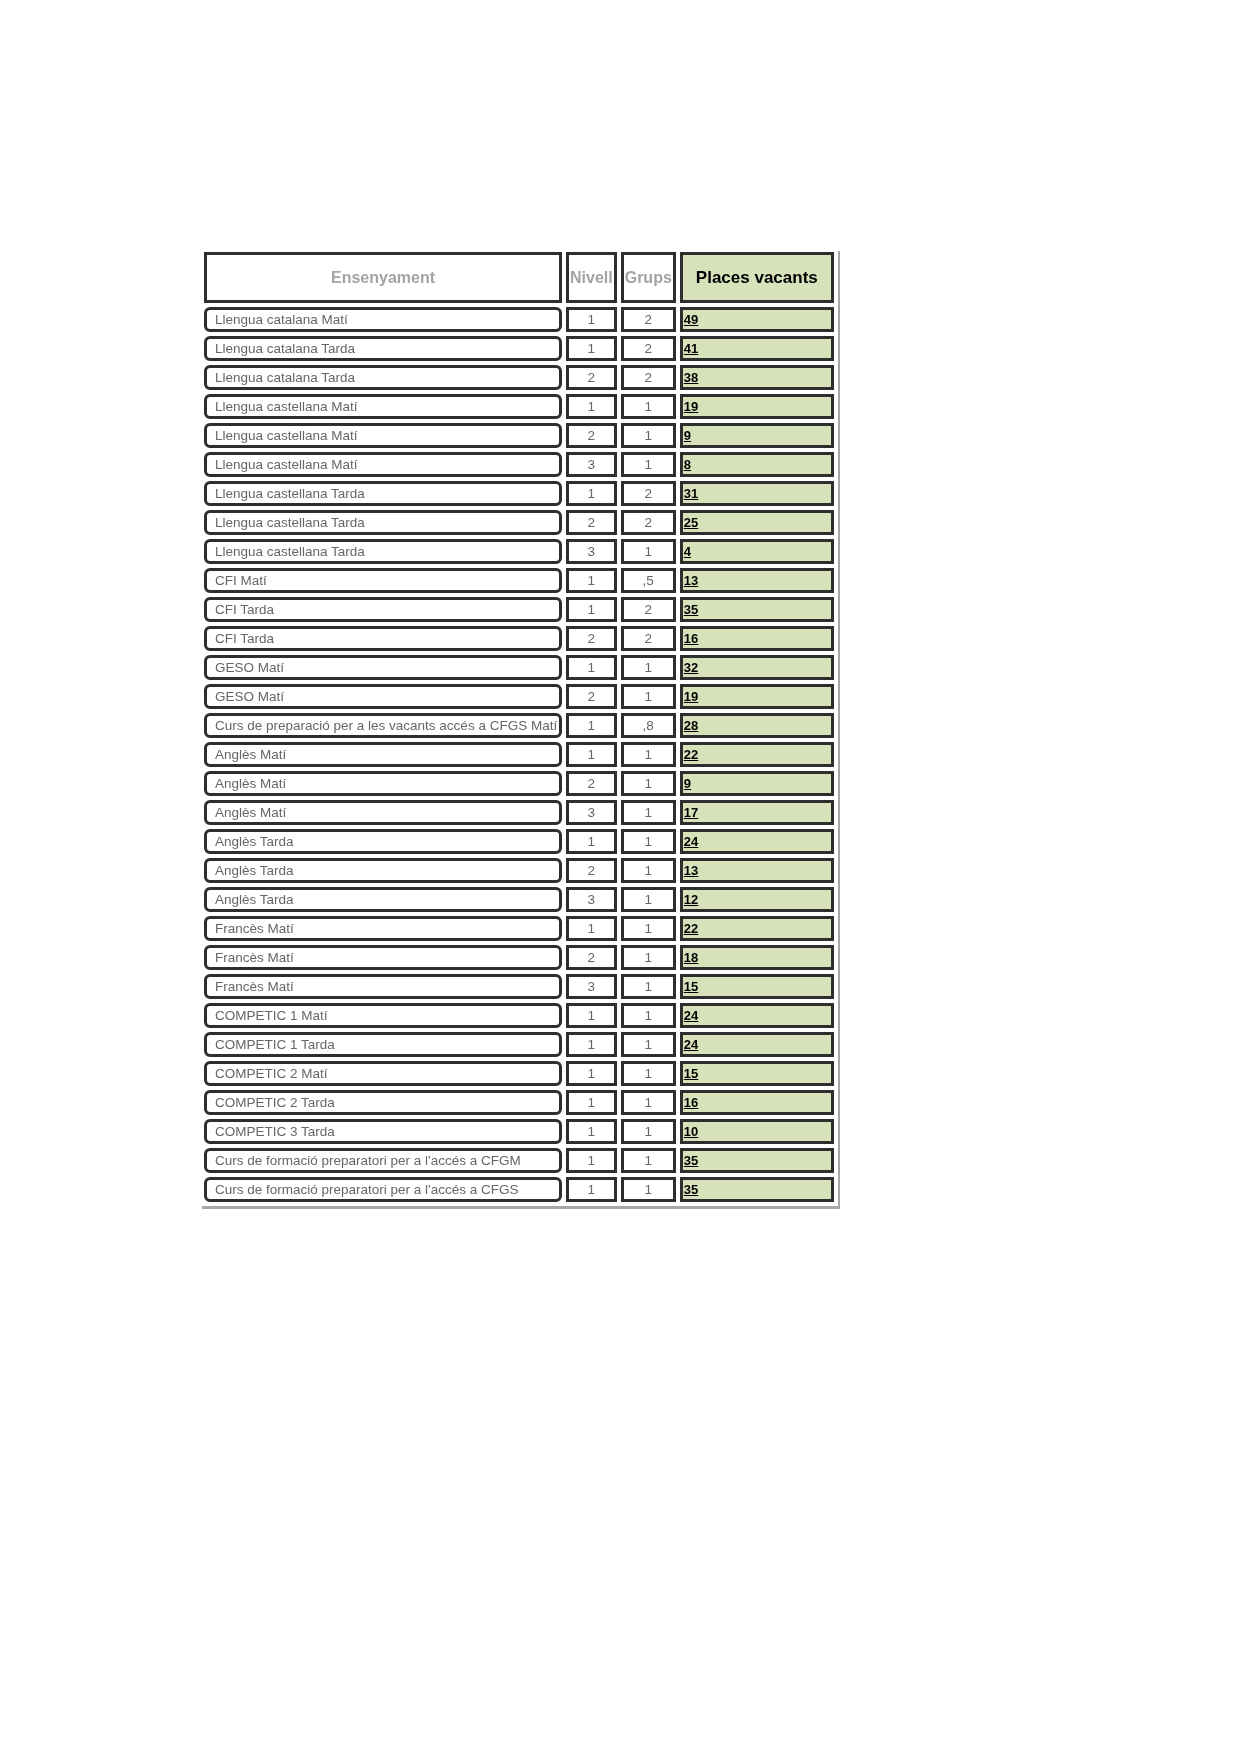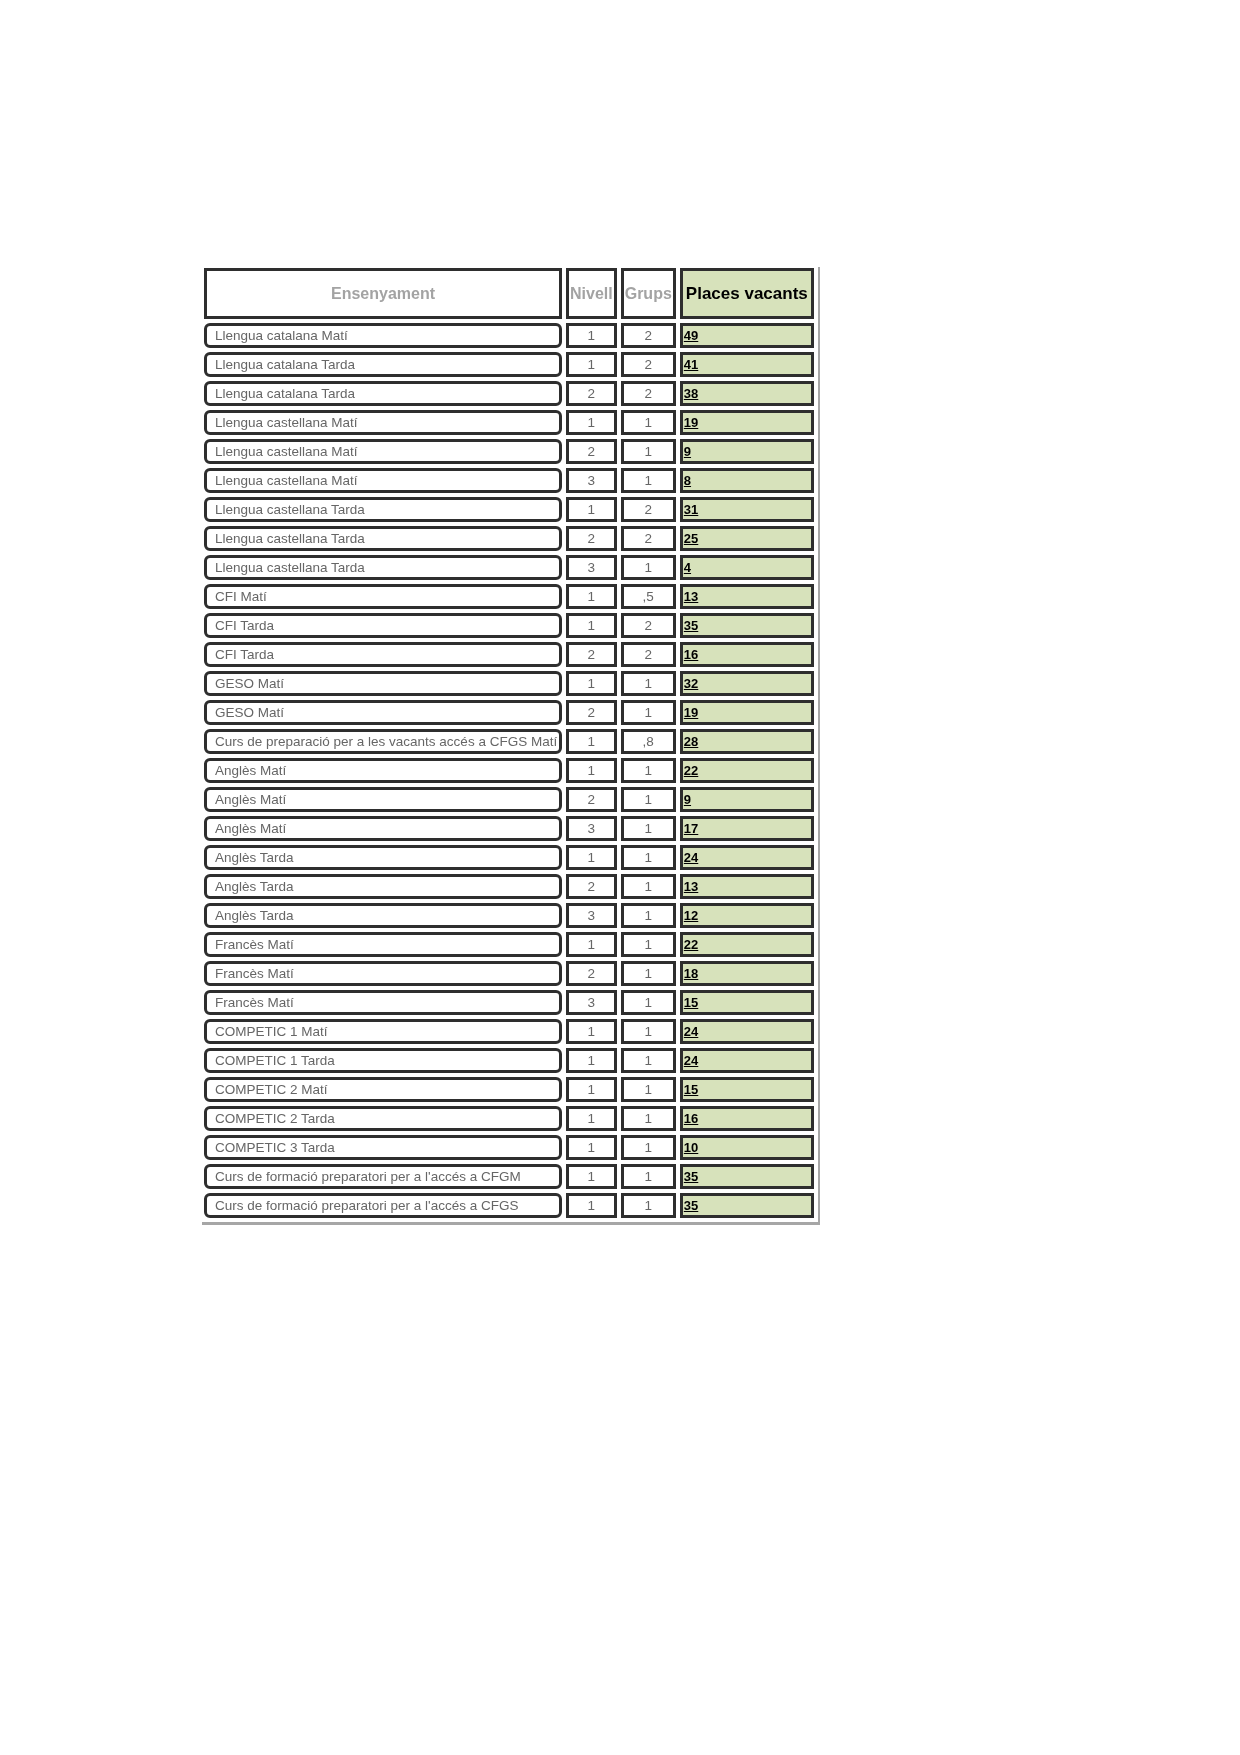--- a/index.html
+++ b/index.html
@@ -14,39 +14,39 @@
   body{
     width:1240px;height:1755px;
     background:#ffffff;
     font-family:"Liberation Sans", sans-serif;
     position:relative;
     overflow:hidden;
   }
   .table-wrap{
     position:absolute;
     left:200px;
-    top:264px;
+    top:248px;
   }
   table{
     border-collapse:separate;
     border-spacing:4px;
     background:#ffffff;
     box-shadow:2px 3px 0 0 #a6a6a6;
   }
   th,td{
     border:3px solid var(--border);
     background:#ffffff;
     overflow:hidden;
     white-space:nowrap;
   }
   
   .c-ens{width:358px;}
   .c-niv{width:48px;}
   .c-gru{width:54px;}
-  .c-pla{width:134px;}
+  .c-pla{width:154px;}
   thead th{
     height:51px;
     font-weight:bold;
     color:var(--hdr-gray);
     font-size:16px;
     text-align:center;
     vertical-align:middle;
   }
   thead th.c-pla{
     background:var(--green);

